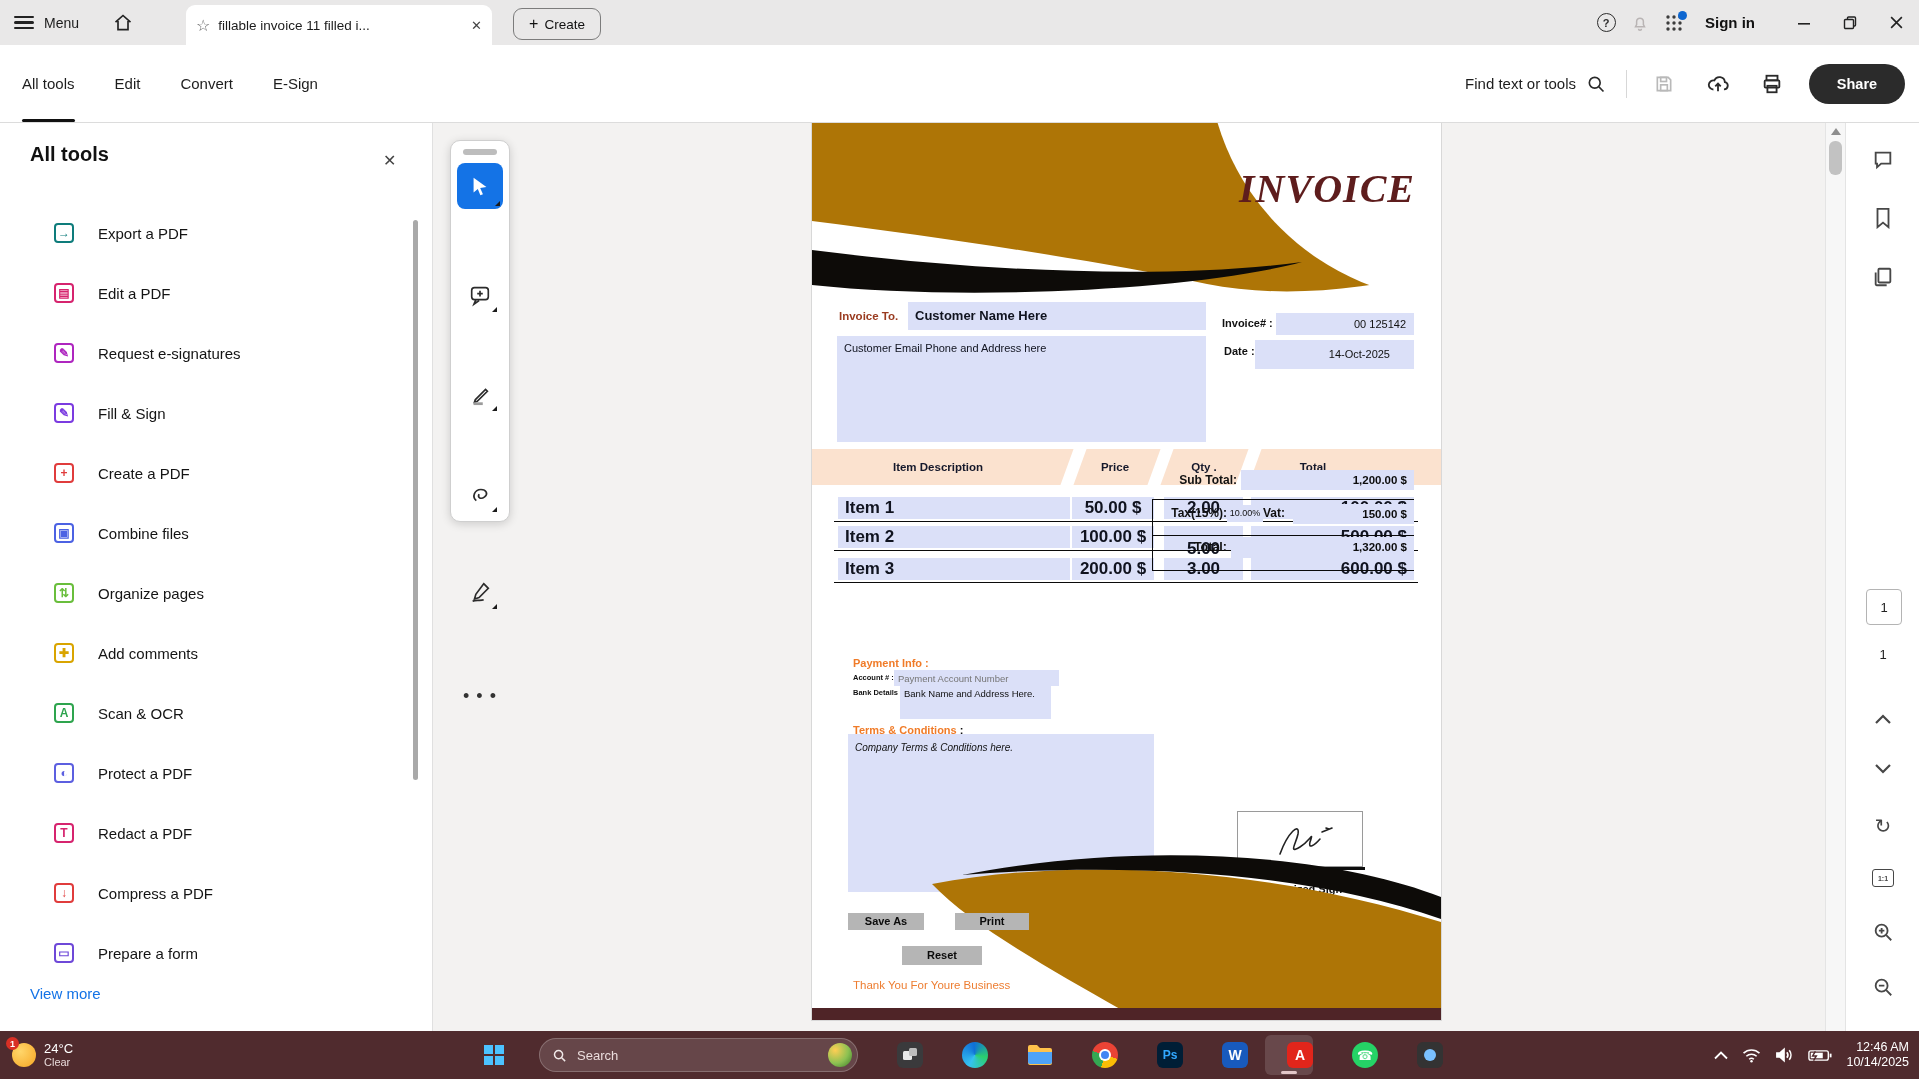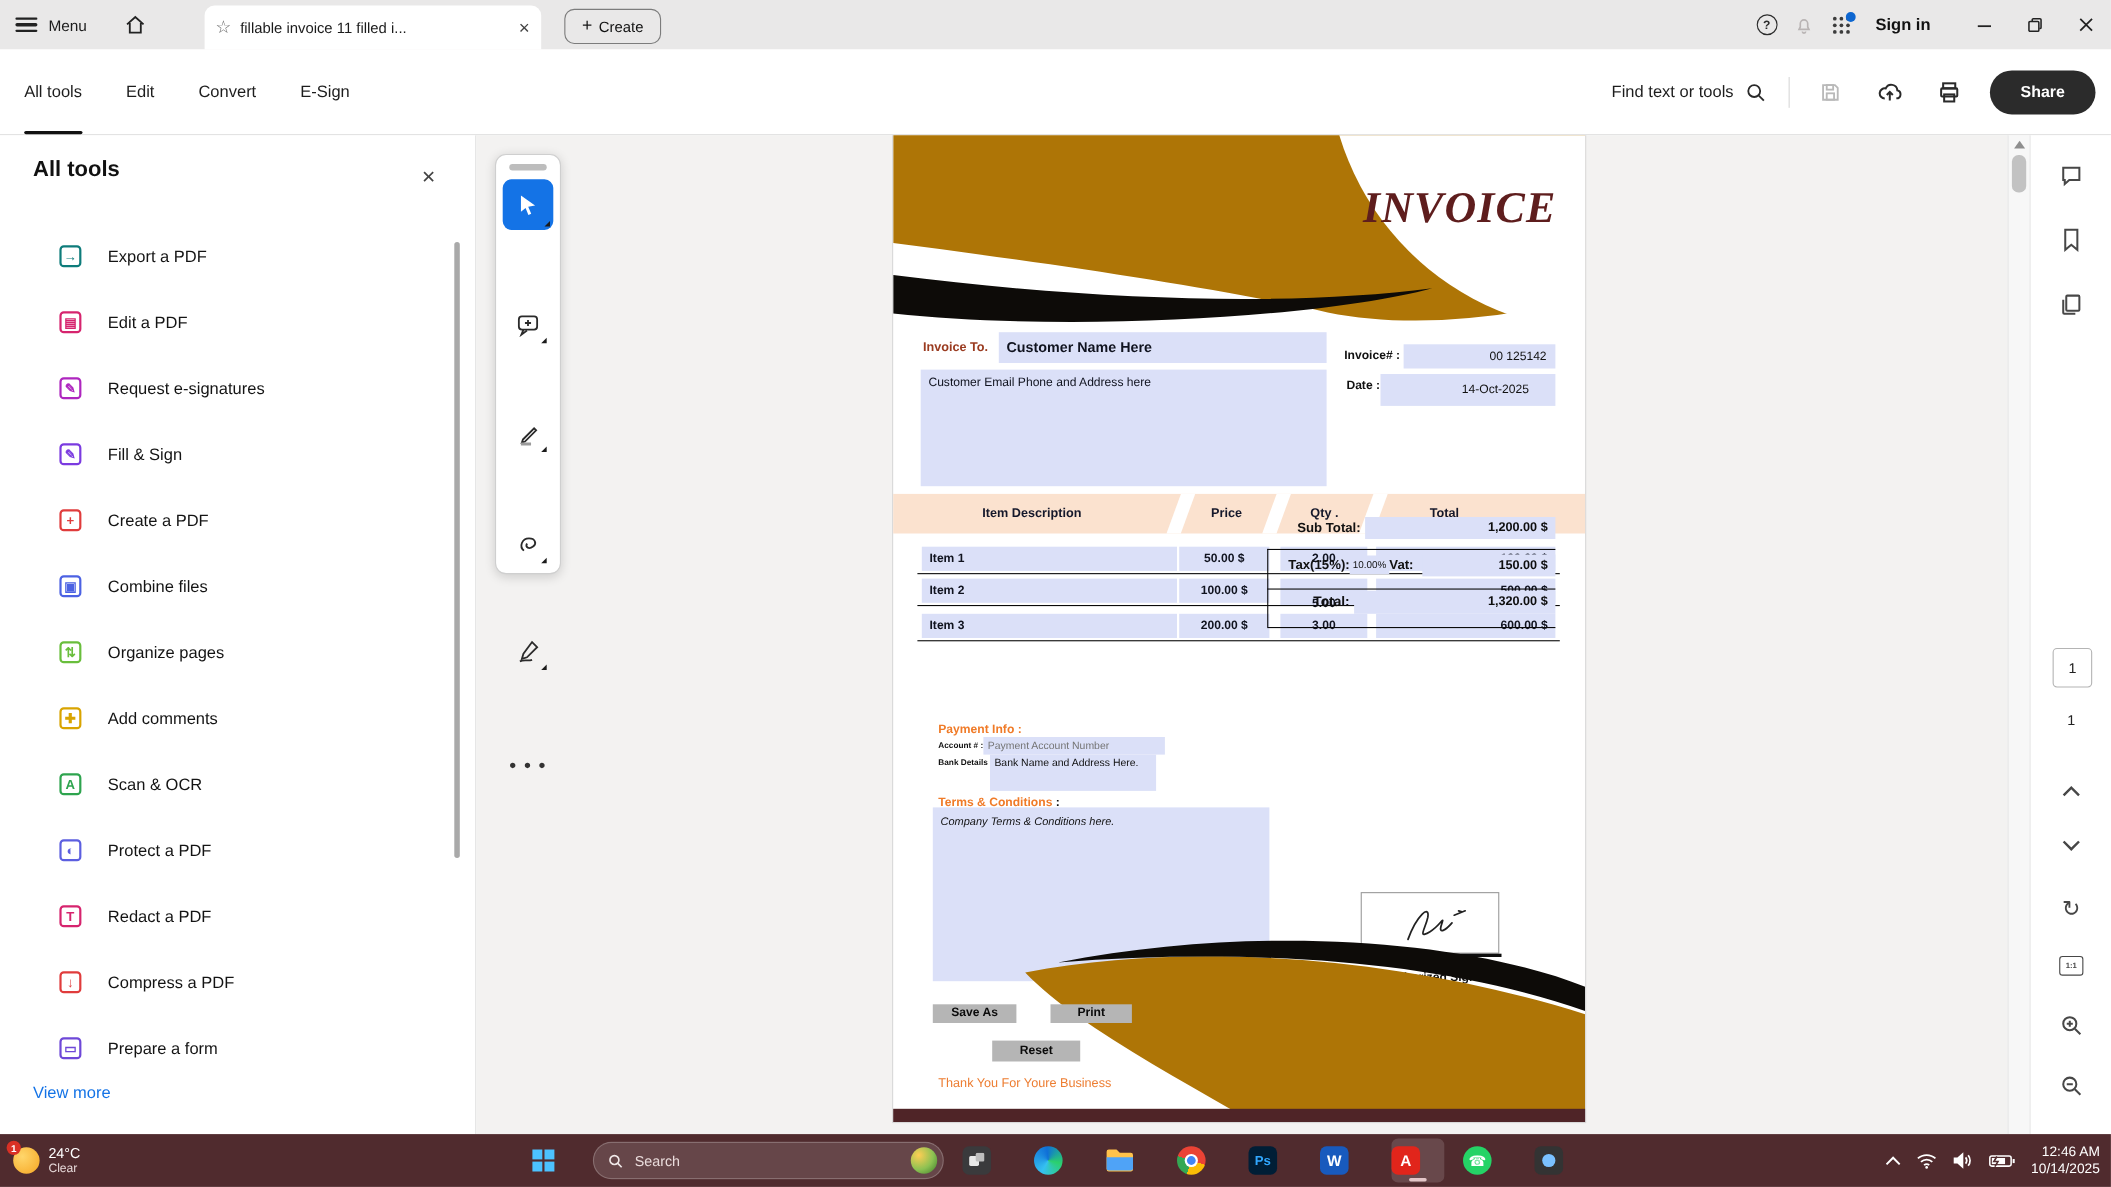--- a/index.html
+++ b/index.html
@@ -72,21 +72,21 @@
     font-size:13px;font-weight:700;color:#10131f;}
   .cust-contact{left:25px;top:215px;width:369px;height:106px;padding:6px 7px;font-size:11px;color:#10131f;}
   .lbl-b{font-weight:700;color:#111;font-size:11px;}
   .invno-lbl{left:410px;top:196px;}
   .invno-field{left:464px;top:192px;width:138px;height:22px;line-height:22px;text-align:right;padding-right:8px;font-size:11px;color:#111;}
   .date-lbl{left:412px;top:224px;}
   .date-field{left:443px;top:219px;width:159px;height:29px;line-height:29px;text-align:right;padding-right:24px;font-size:11px;color:#111;}
   .thead{left:0;top:328px;width:629px;height:36px;background:#FBE2CF;}
   .th-stripe{top:0;width:13px;height:36px;background:#fff;transform:skewX(-20deg);}
   .th-label{top:0;height:36px;line-height:36px;font-size:11.5px;font-weight:700;color:#15182b;transform:translateX(-50%);}
-  .irow-cell{height:22px;line-height:22px;font-size:11px;color:#10131f;font-weight:600;}
+  .irow-cell{height:22px;line-height:22px;font-size:17px;color:#10131f;font-weight:600;}
   .rline{height:0;border-top:1.5px solid #0a0a0a;}
   .sum-lbl{font-size:12px;font-weight:700;color:#111;text-align:right;}
   .sum-field{height:20px;line-height:20px;text-align:right;padding-right:7px;font-size:11.5px;font-weight:700;color:#0d0d0d;}
   .sline{height:0;border-top:1.5px solid #0a0a0a;left:340px;width:262px;}
   .orange-lbl{color:#F07B28;font-weight:700;font-size:11px;}
   .tiny-lbl{font-size:7.5px;font-weight:700;color:#111;}
   .acct-input{left:82px;top:549px;width:157px;height:16px;border:none;outline:none;background:#DBE0F8;
     font-size:9.5px;color:#8a8a96;padding:0 4px;font-family:"Liberation Sans",sans-serif;}
   .bank-field{left:88px;top:565px;width:151px;height:33px;font-size:9.5px;color:#111;padding:2px 4px;}
   .terms-box{left:36px;top:613px;width:306px;height:158px;font-size:10px;color:#111;padding:8px 7px;font-style:italic;}
@@ -118,21 +118,21 @@
   .wx-desc{font-size:11px;line-height:13px;color:#e7d9d9;}
   .start-btn{left:470px;top:4px;width:48px;height:40px;display:flex;align-items:center;justify-content:center;border-radius:6px;cursor:pointer;}
   .win-logo{display:grid;grid-template-columns:9px 9px;grid-template-rows:9px 9px;gap:2px;}
   .win-logo i{background:#4CC2FF;display:block;}
   .search-pill{left:539px;top:7px;width:319px;height:34px;border-radius:17px;background:rgba(255,255,255,.13);
     border:1px solid rgba(255,255,255,.22);display:flex;align-items:center;padding:0 5px 0 12px;box-sizing:border-box;gap:8px;cursor:text;}
   .search-pill input{flex:1;background:transparent;border:none;outline:none;color:#f2eaea;font-size:13px;font-family:"Liberation Sans",sans-serif;}
   .search-pill input::placeholder{color:#eadcdc;}
   .pill-img{width:24px;height:24px;border-radius:50%;background:radial-gradient(circle at 30% 30%,#ffce54,#8cc152 55%,#3b7a2a);}
   .tb-apps{left:875px;top:4px;height:40px;display:flex;gap:17px;}
-  .app-btn{width:48px;height:40px;display:flex;align-items:center;justify-content:flex-start;border-radius:6px;cursor:pointer;position:relative;}
+  .app-btn{width:48px;height:40px;display:flex;align-items:center;justify-content:flex-end;border-radius:6px;cursor:pointer;position:relative;}
   .app-btn.active{background:rgba(255,255,255,.14);}
   .app-btn.active::after{content:"";position:absolute;bottom:1px;left:16px;width:16px;height:3px;border-radius:2px;background:#e3c6c8;}
   .ic-sq{width:26px;height:26px;border-radius:6px;display:flex;align-items:center;justify-content:center;font-weight:700;}
   .ic-circle{width:26px;height:26px;border-radius:50%;display:flex;align-items:center;justify-content:center;}
   .tray{right:10px;top:0;height:48px;display:flex;align-items:center;gap:14px;}
   .tray-ic{display:flex;align-items:center;justify-content:center;cursor:pointer;}
   .clock{text-align:right;font-size:12.5px;line-height:15px;color:#fff;cursor:pointer;}
   svg{display:block;}
 </style>
 </head>

